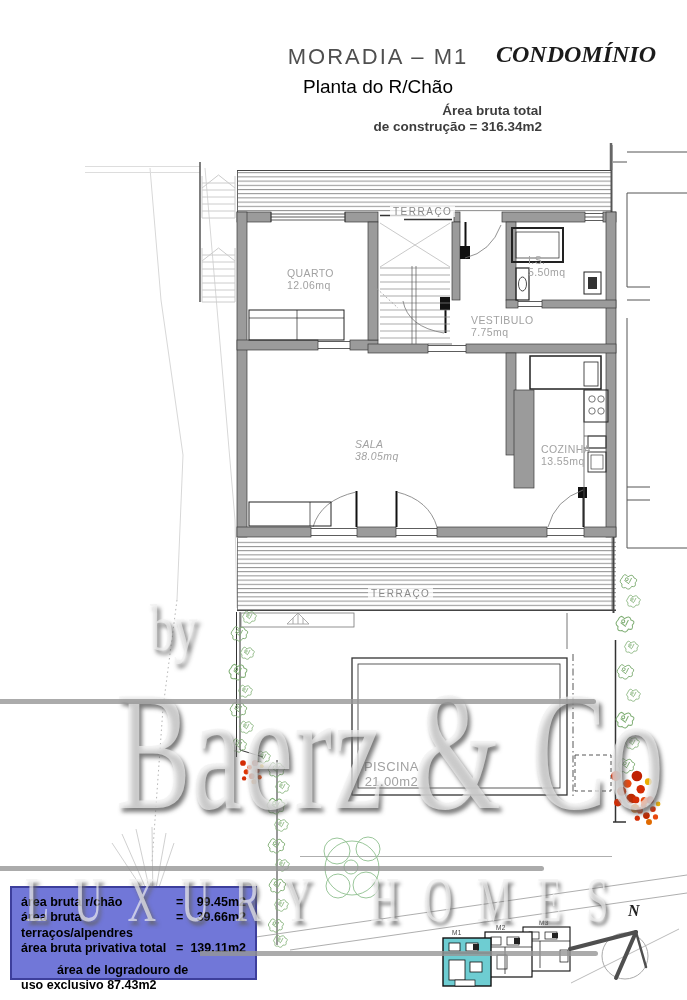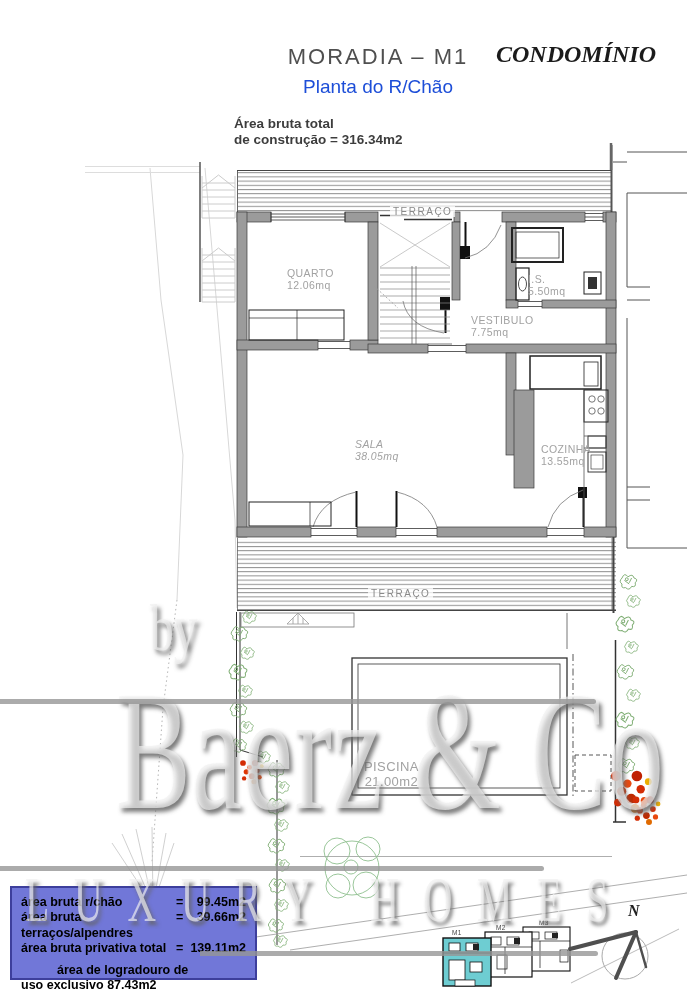--- a/index.html
+++ b/index.html
@@ -2,23 +2,23 @@
 <html><head>
 <meta charset="utf-8">
 <style>
   html,body{margin:0;padding:0;background:#fff;}
   #canvas{position:relative;width:687px;height:1000px;background:#ffffff;overflow:hidden;
           font-family:"Liberation Sans",sans-serif;}
   
   .hdr-title{position:absolute;left:238px;top:44px;width:280px;text-align:center;
              font-size:22px;letter-spacing:2px;color:#4f4f4f;}
   .hdr-sub{position:absolute;left:238px;top:76px;width:280px;text-align:center;
-           font-size:19px;color:#1d4ed8;}
-  .hdr-area{position:absolute;left:234px;top:103px;width:320px;text-align:left;
-            font-size:13.5px;font-weight:bold;color:#3d3d3d;line-height:1.18;margin-top:13px;}
+           font-size:19px;color:#000000;}
+  .hdr-area{position:absolute;left:222px;top:103px;width:320px;text-align:right;
+            font-size:13.5px;font-weight:bold;color:#3d3d3d;line-height:1.18;}
   .logo{position:absolute;left:496px;top:42px;width:192px;
         font-family:"Liberation Serif",serif;font-weight:bold;font-style:italic;
         font-size:24px;line-height:1.0;color:#1b1b1b;}
   
   .room-label{position:absolute;z-index:2;font-size:10.5px;line-height:1.12;
               color:#a2a2a2;letter-spacing:.4px;white-space:nowrap;}
   .room-label span{display:block;}
   .terr-label{position:absolute;z-index:2;font-size:10px;letter-spacing:1.5px;color:#8a8a8a;
               background:rgba(255,255,255,.75);padding:0 3px;white-space:nowrap;margin-top:22px;}
   .pool-label{font-size:13px;text-align:center;}
@@ -315,21 +315,21 @@
     </g>
   </svg>
 
   <div class="terr-label" style="left:390px;top:184px;">TERRAÇO</div>
   <div class="terr-label" style="left:368px;top:566px;">TERRAÇO</div>
 
   <div class="room-label" style="left:287px;top:268px;">
     <span>QUARTO</span>
     <span>12.06mq</span>
   </div>
-  <div class="room-label" style="left:528px;top:274px;">
+  <div class="room-label" style="left:528px;top:255px;">
     <span>I.S.</span>
     <span>5.50mq</span>
   </div>
   <div class="room-label" style="left:471px;top:315px;">
     <span>VESTIBULO</span>
     <span>7.75mq</span>
   </div>
   <div class="room-label" style="left:355px;top:439px;font-style:italic;">
     <span>SALA</span>
     <span>38.05mq</span>

